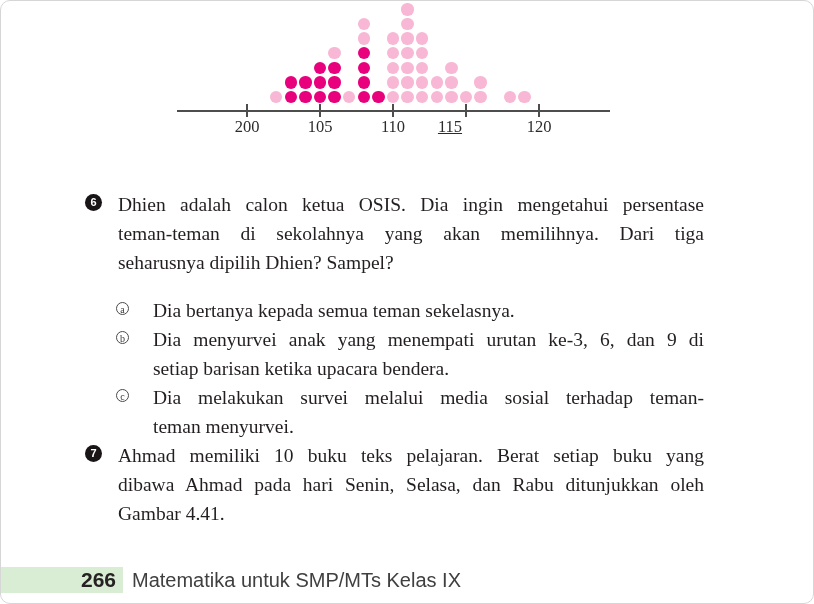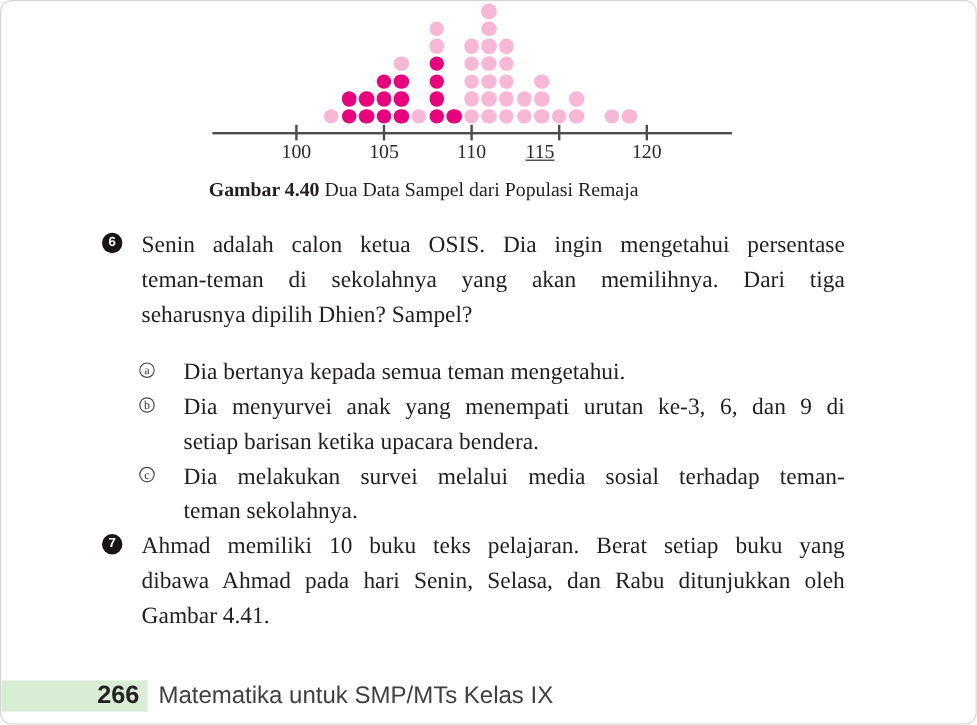--- a/index.html
+++ b/index.html
@@ -92,63 +92,60 @@
       <div class="dot light" style="left: 429.6px; top: 75.2px;"></div>
       <div class="dot light" style="left: 444.2px; top: 89.8px;"></div>
       <div class="dot light" style="left: 444.2px; top: 75.2px;"></div>
       <div class="dot light" style="left: 444.2px; top: 60.6px;"></div>
       <div class="dot light" style="left: 458.8px; top: 89.8px;"></div>
       <div class="dot light" style="left: 473.4px; top: 89.8px;"></div>
       <div class="dot light" style="left: 473.4px; top: 75.2px;"></div>
       <div class="dot light" style="left: 502.6px; top: 89.8px;"></div>
       <div class="dot light" style="left: 517.2px; top: 89.8px;"></div>
       <div class="tick" style="left: 245.2px;"></div>
-      <div class="tick-label" style="left: 224px;">100</div>
+      <div class="tick-label" style="left: 224px;">200</div>
       <div class="tick" style="left: 318.2px;"></div>
       <div class="tick-label" style="left: 297px;">105</div>
       <div class="tick" style="left: 391.2px;"></div>
       <div class="tick-label" style="left: 370px;">110</div>
       <div class="tick" style="left: 464.2px;"></div>
       <div class="tick-label" style="left: 427px; text-decoration: underline;">115</div>
       <div class="tick" style="left: 537.2px;"></div>
       <div class="tick-label" style="left: 516px;">120</div>
     </div>
 
-  <div class="caption">
-    <b>Gambar 4.40</b><span> Dua Data Sampel dari Populasi Remaja</span>
-  </div>
 
   <div class="qblock" style="top:189px;">
     <span class="qbadge">6</span>
     <div class="qtext">
-        <div class="tline just">Senin adalah calon ketua OSIS. Dia ingin mengetahui persentase</div>
+        <div class="tline just">Dhien adalah calon ketua OSIS. Dia ingin mengetahui persentase</div>
         <div class="tline just">teman-teman di sekolahnya yang akan memilihnya. Dari tiga</div>
         <div class="tline">seharusnya dipilih Dhien? Sampel?</div>
       </div>
   </div>
 
   <div class="items" style="top:295px;">
       <div class="item">
         <span class="lbadge">a</span>
         <div class="itext">
-          <div class="tline">Dia bertanya kepada semua teman mengetahui.</div>
+          <div class="tline">Dia bertanya kepada semua teman sekelasnya.</div>
         </div>
       </div>
       <div class="item">
         <span class="lbadge">b</span>
         <div class="itext">
           <div class="tline just">Dia menyurvei anak yang menempati urutan ke-3, 6, dan 9 di</div>
           <div class="tline">setiap barisan ketika upacara bendera.</div>
         </div>
       </div>
       <div class="item">
         <span class="lbadge">c</span>
         <div class="itext">
           <div class="tline just">Dia melakukan survei melalui media sosial terhadap teman-</div>
-          <div class="tline">teman sekolahnya.</div>
+          <div class="tline">teman menyurvei.</div>
         </div>
       </div>
     </div>
 
   <div class="qblock" style="top:440px;">
     <span class="qbadge">7</span>
     <div class="qtext">
         <div class="tline just">Ahmad memiliki 10 buku teks pelajaran. Berat setiap buku yang</div>
         <div class="tline just">dibawa Ahmad pada hari Senin, Selasa, dan Rabu ditunjukkan oleh</div>
         <div class="tline">Gambar 4.41.</div>

